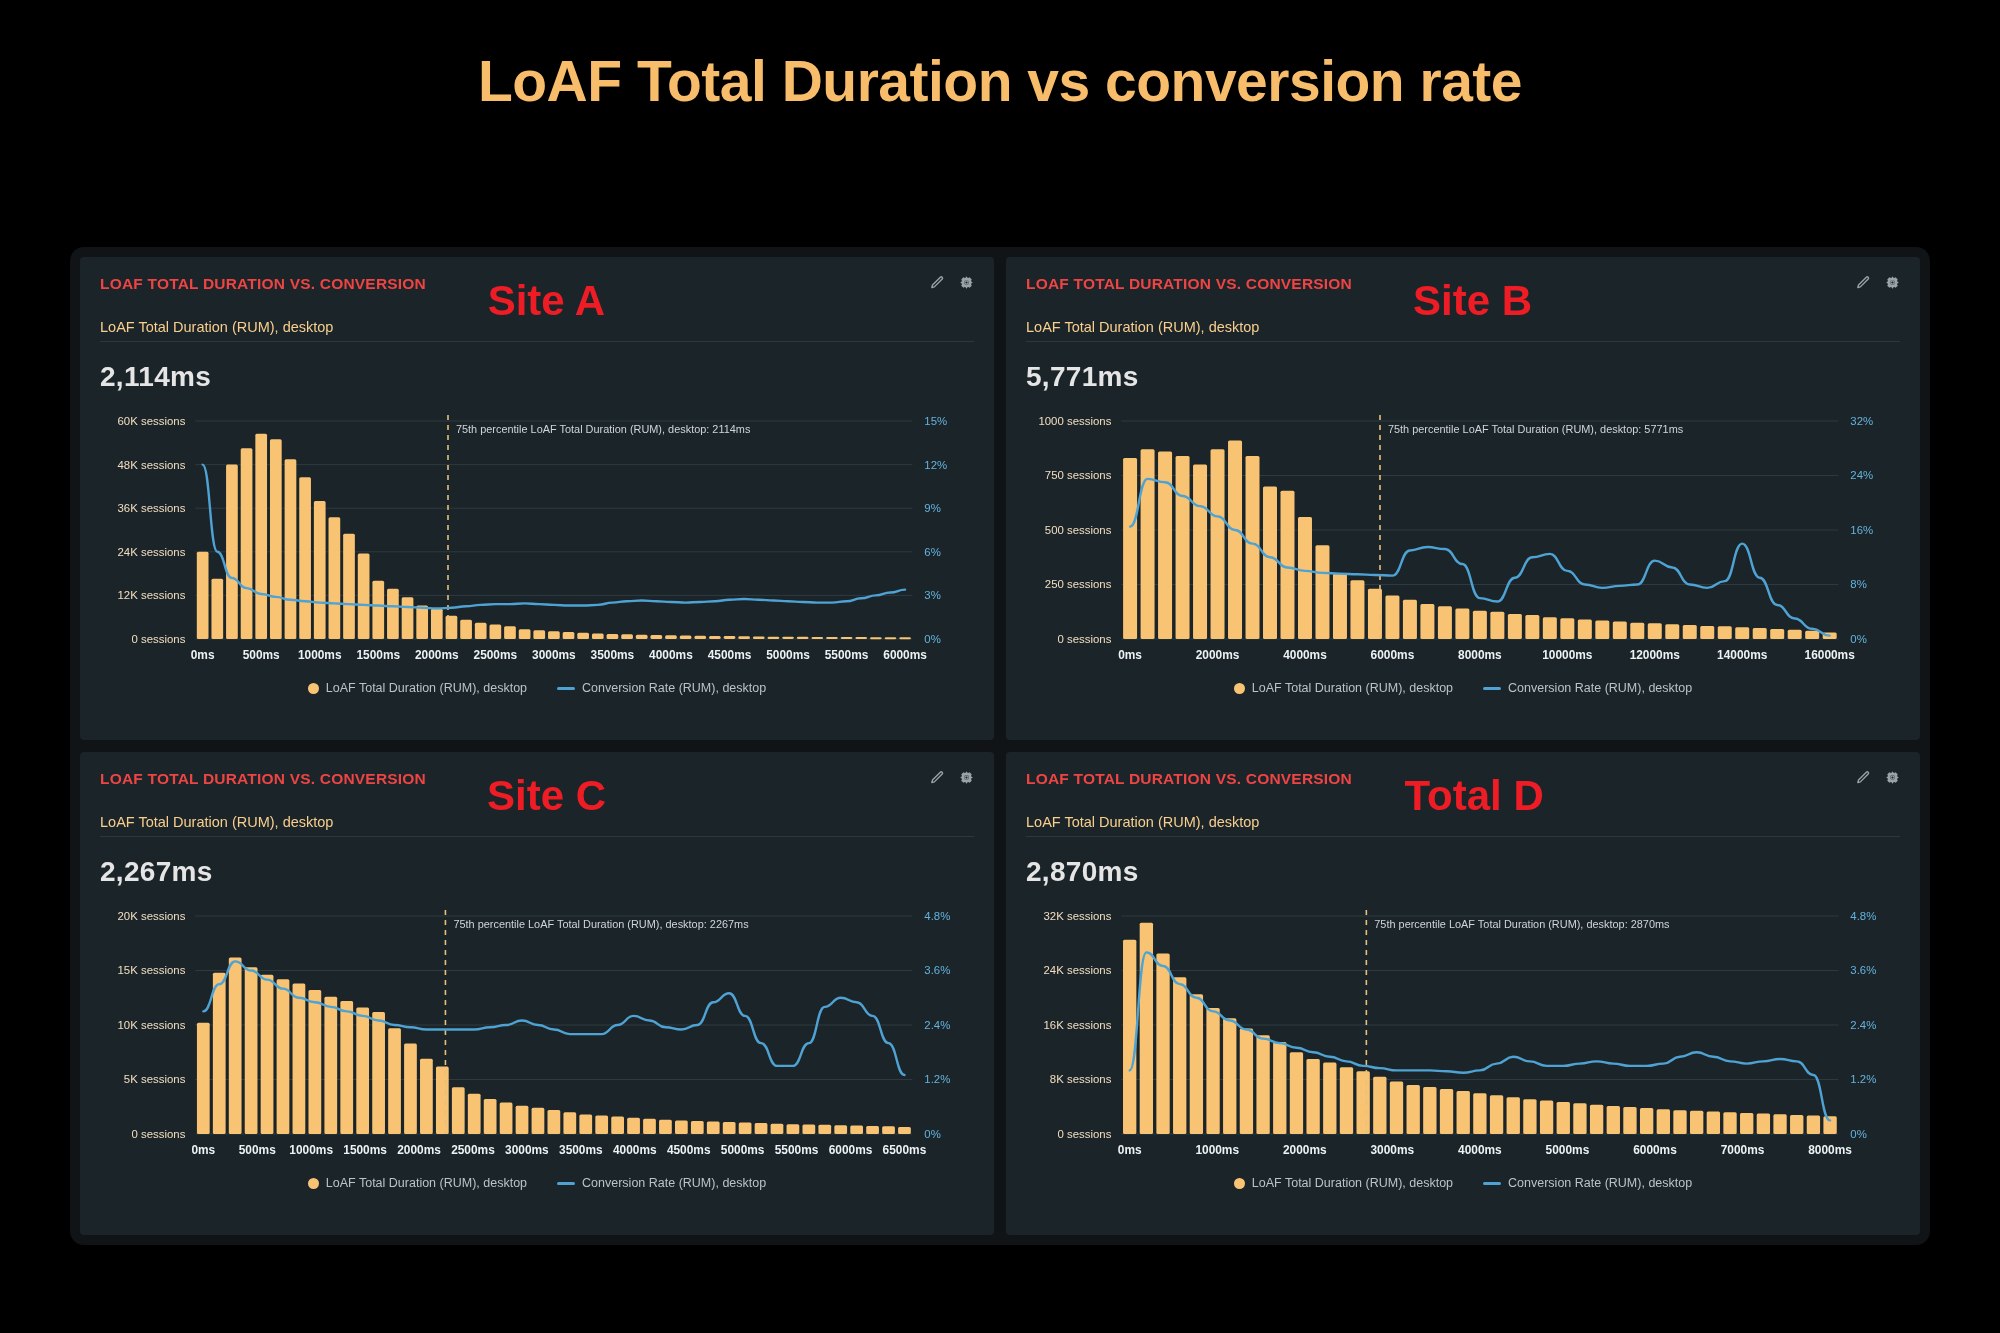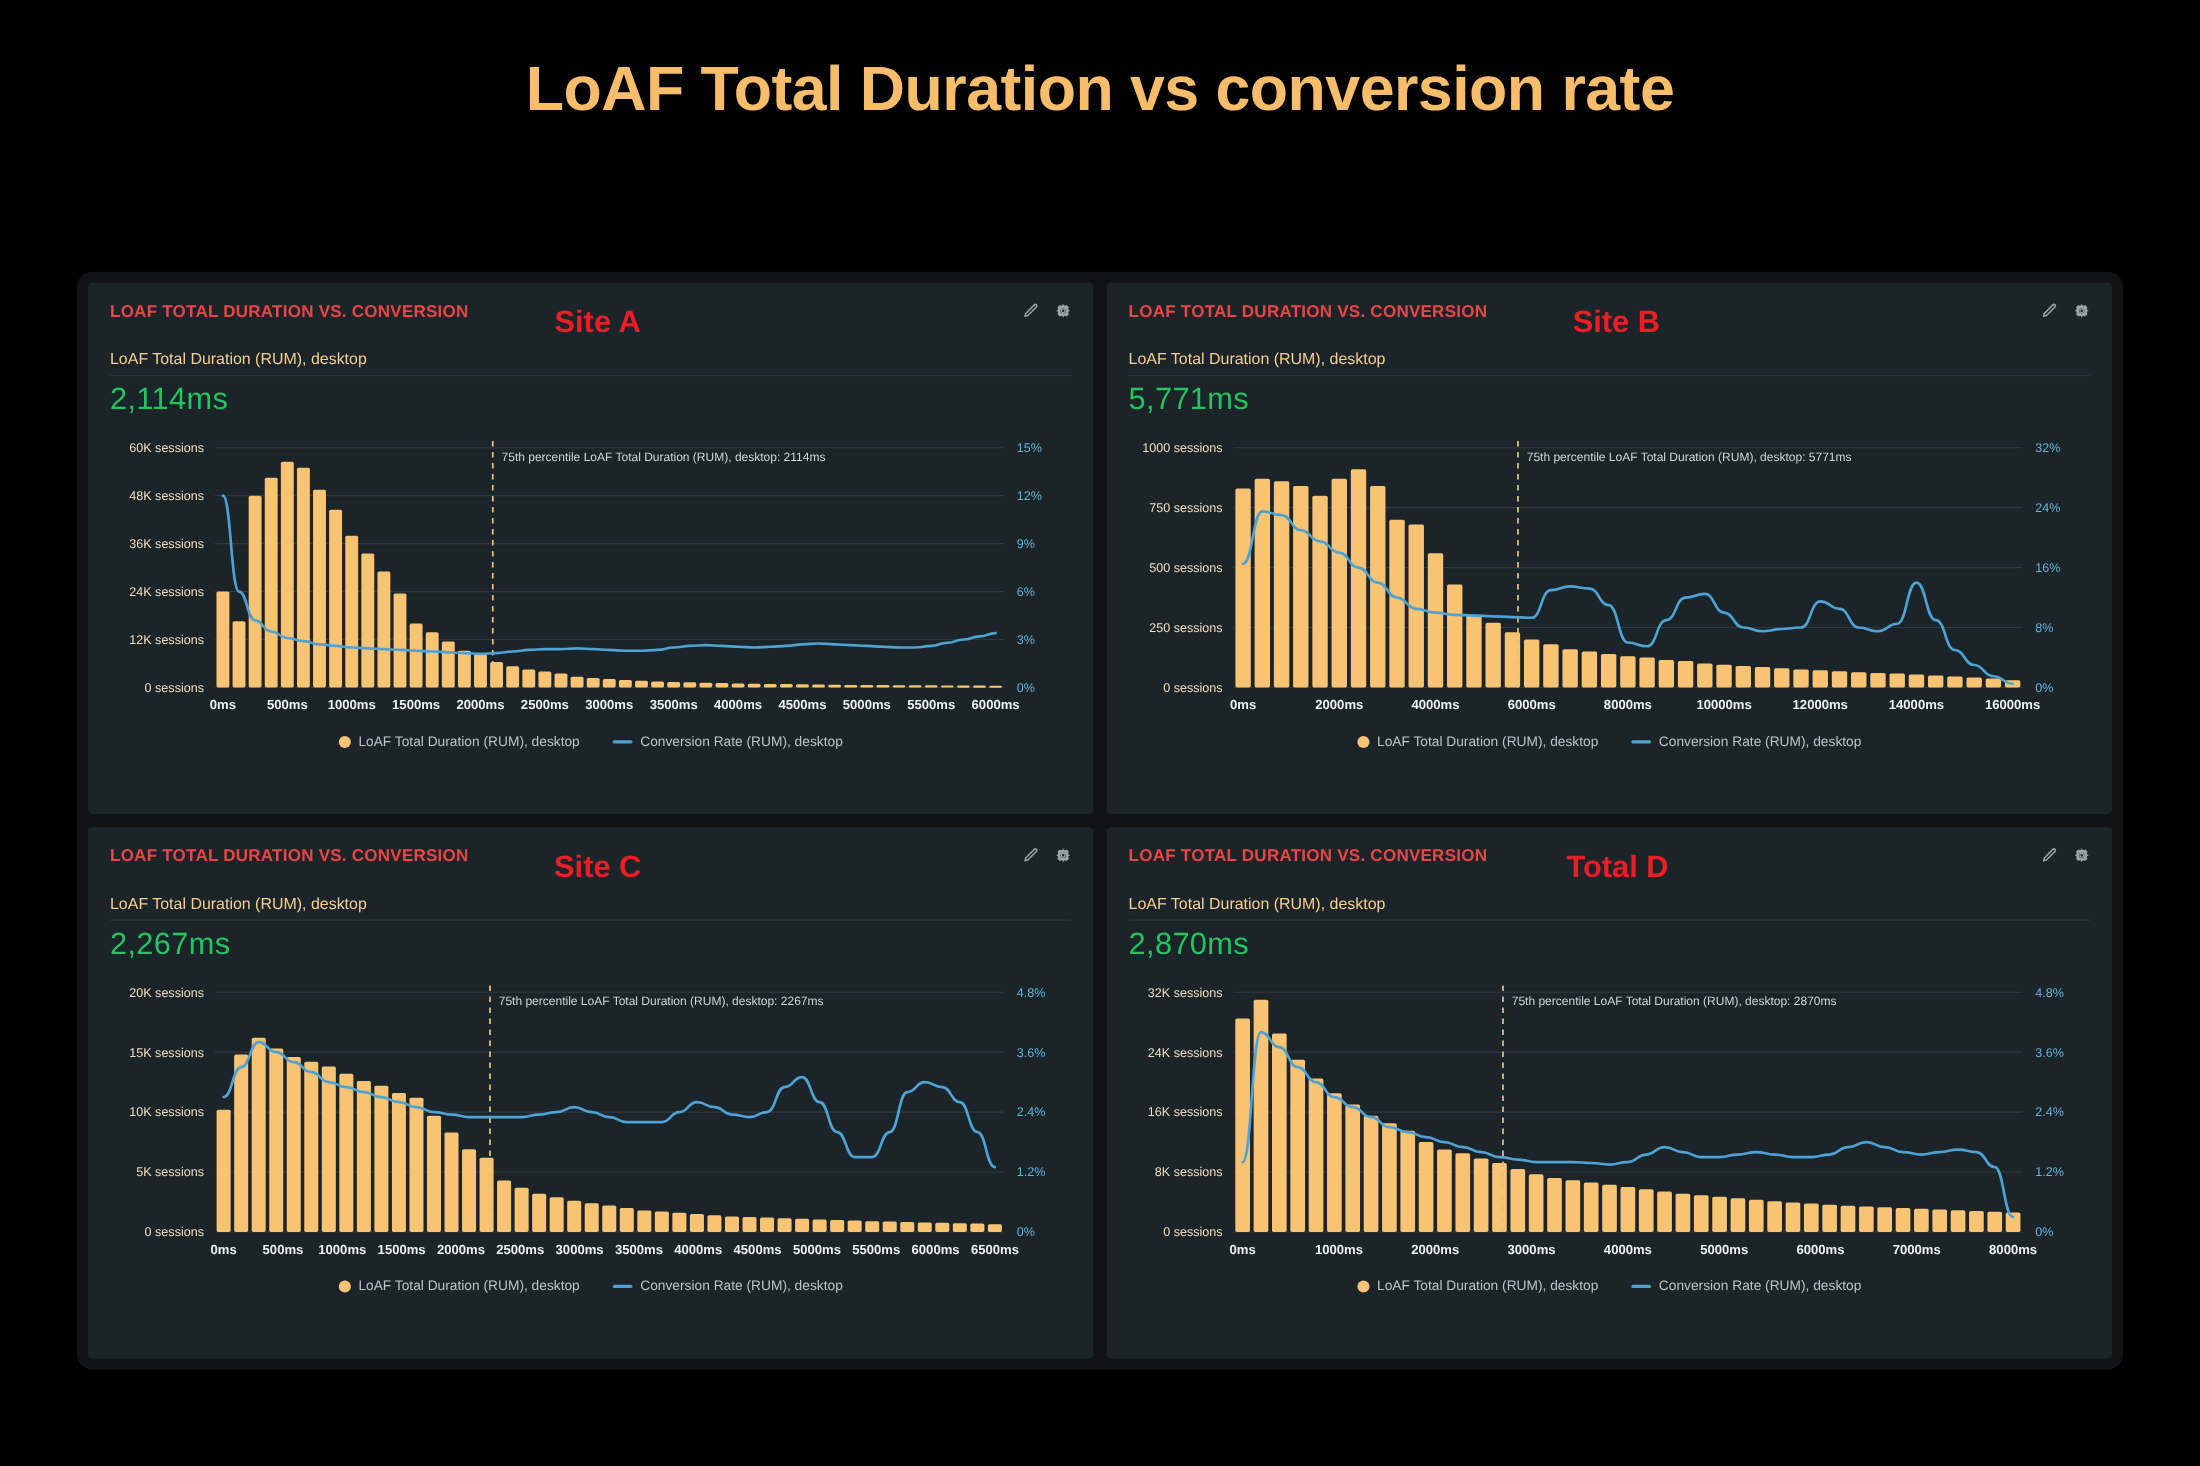--- a/index.html
+++ b/index.html
@@ -64,21 +64,21 @@
     font-weight: 700;
     letter-spacing: 0.2px;
     text-transform: uppercase;
   }
   .site-tag {
     position: absolute;
     left: 50%;
     top: 20px;
     transform: translateX(-42%);
     color: #ee1d25;
-    font-size: 28px;
+    font-size: 42px;
     font-weight: 700;
     pointer-events: none;
   }
   .panel-icons {
     display: flex;
     gap: 14px;
     align-items: center;
     color: #9aa3a8;
   }
   .panel-icons svg { display: block; }
@@ -86,24 +86,24 @@
     color: #f8cf8e;
     font-size: 14.5px;
     margin-top: 10px;
   }
   .metric-rule {
     height: 1px;
     background: #2c383d;
     margin-top: 6px;
   }
   .metric-value {
-    color: #22c55e;
+    color: #e5e5e5;
     font-size: 28px;
-    font-weight: 400;
-    margin-top: 5px;
+    font-weight: 700;
+    margin-top: 19px;
     letter-spacing: 0.3px;
   }
   
   .chart-wrap {
     position: relative;
     margin-top: 12px;
     height: 268px;
   }
   .chart-svg { display: block; width: 100%; height: 268px; }
   .legend {

